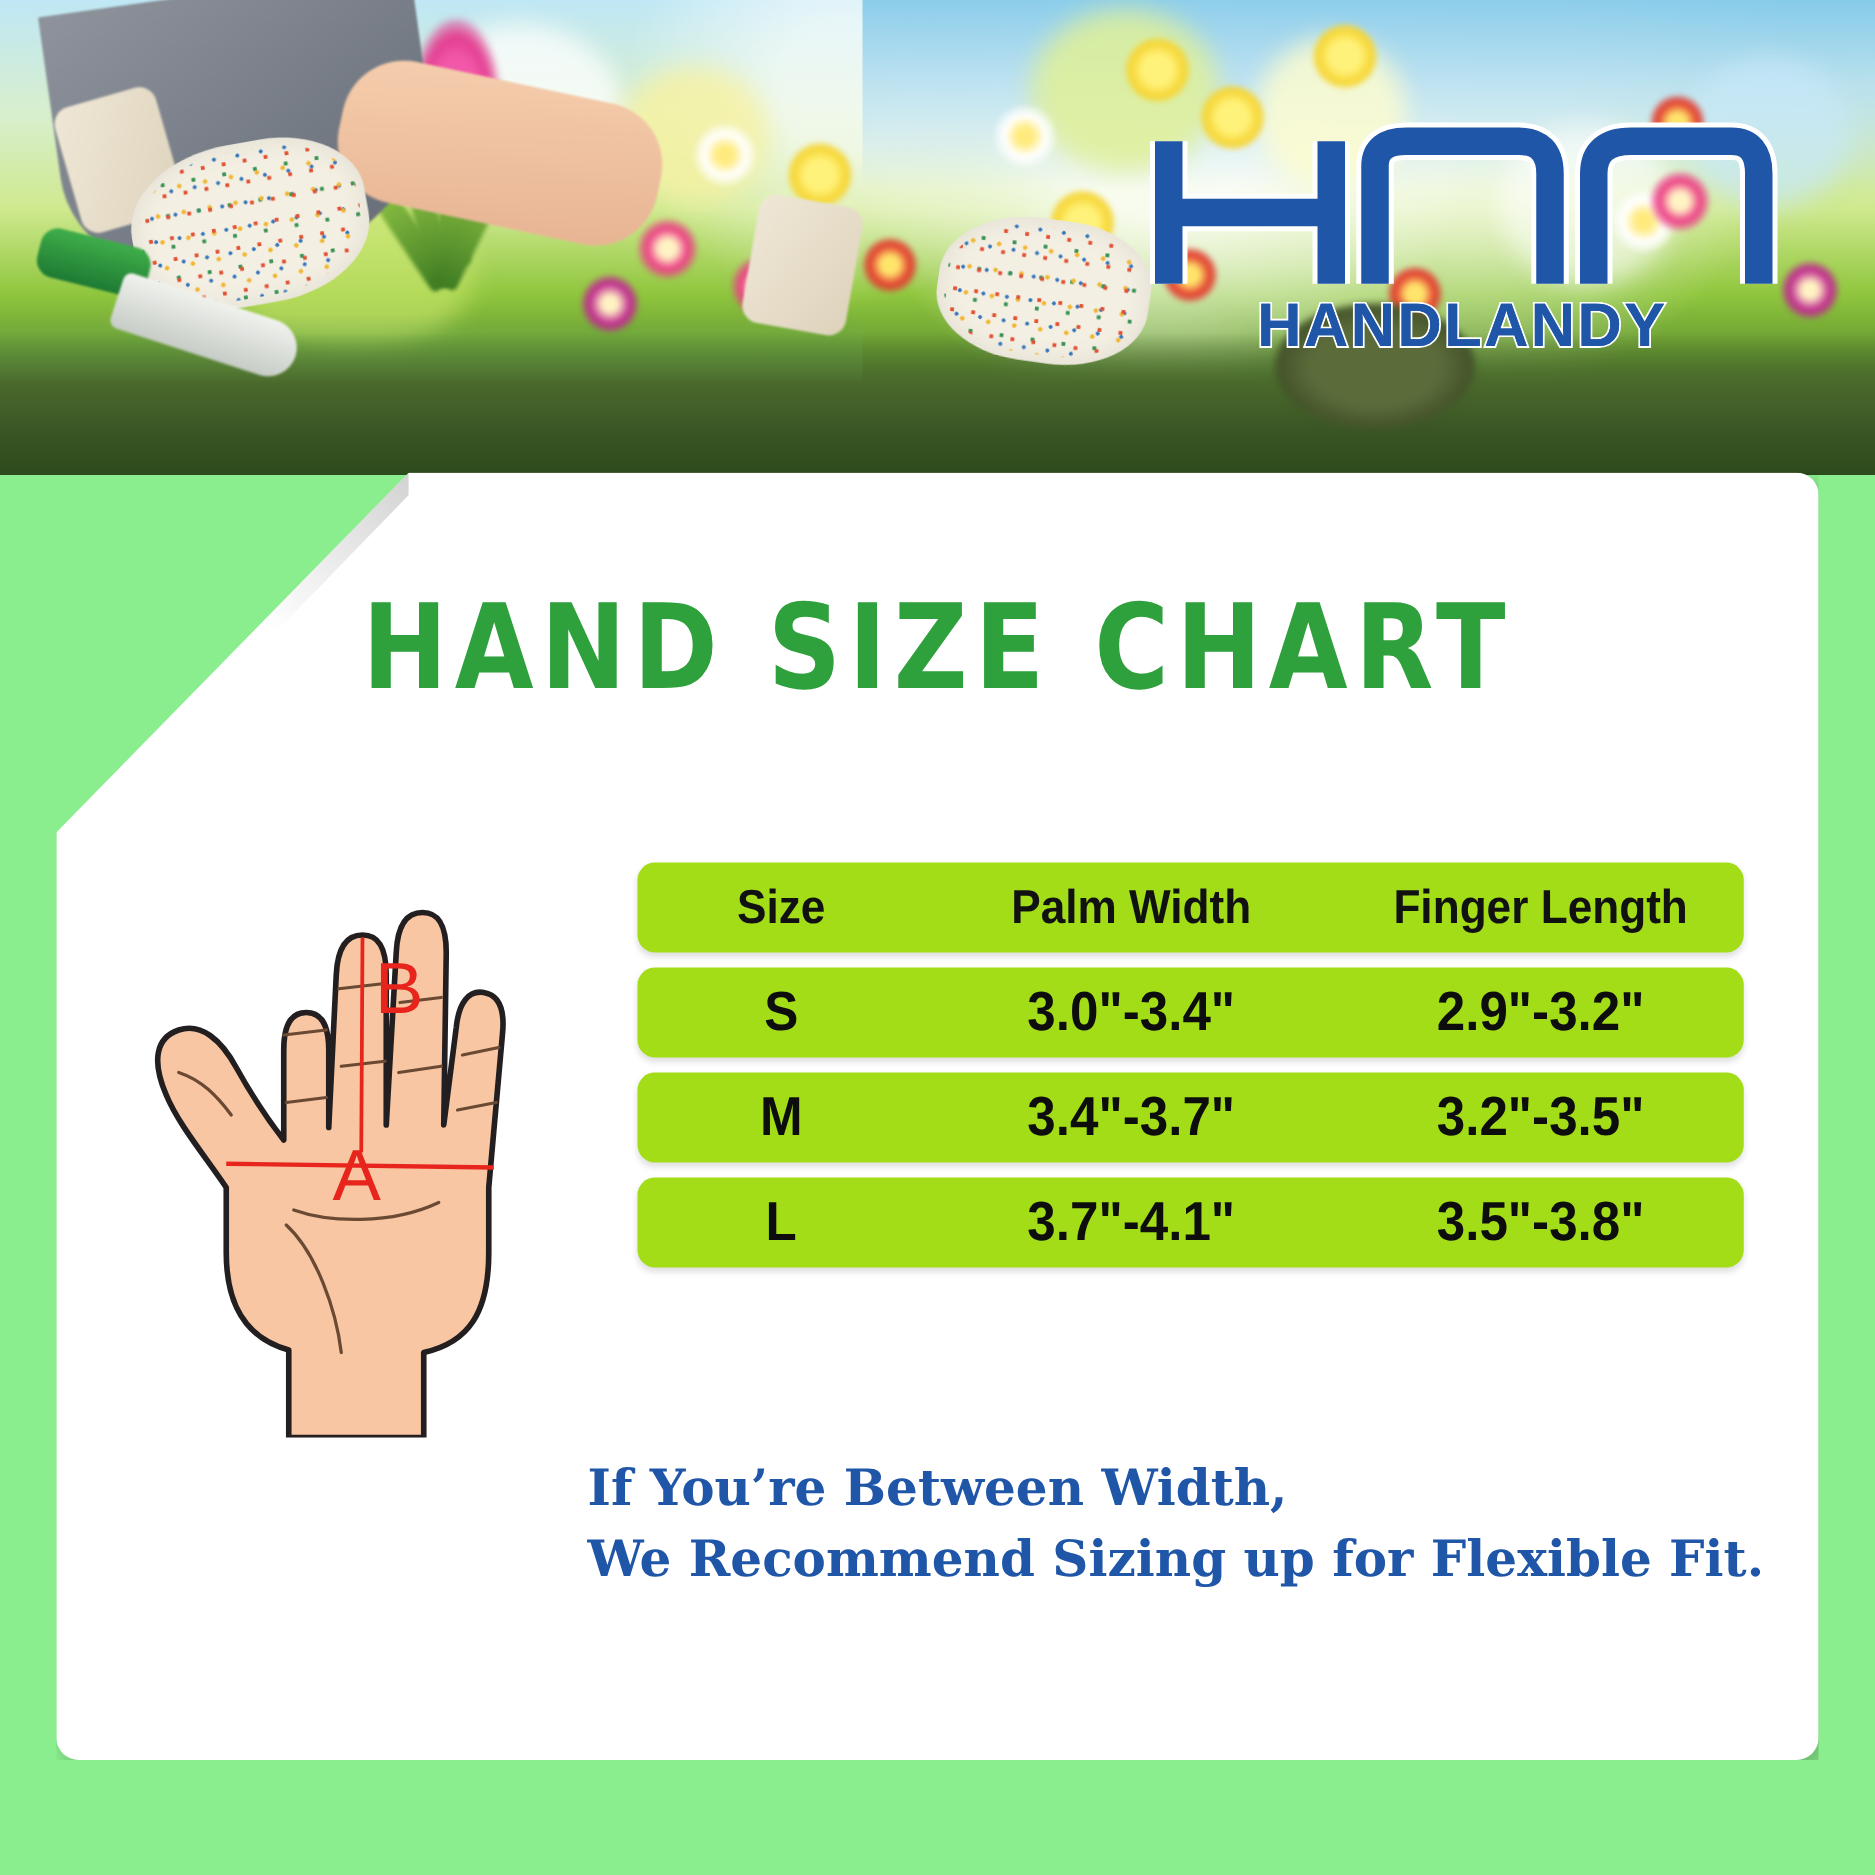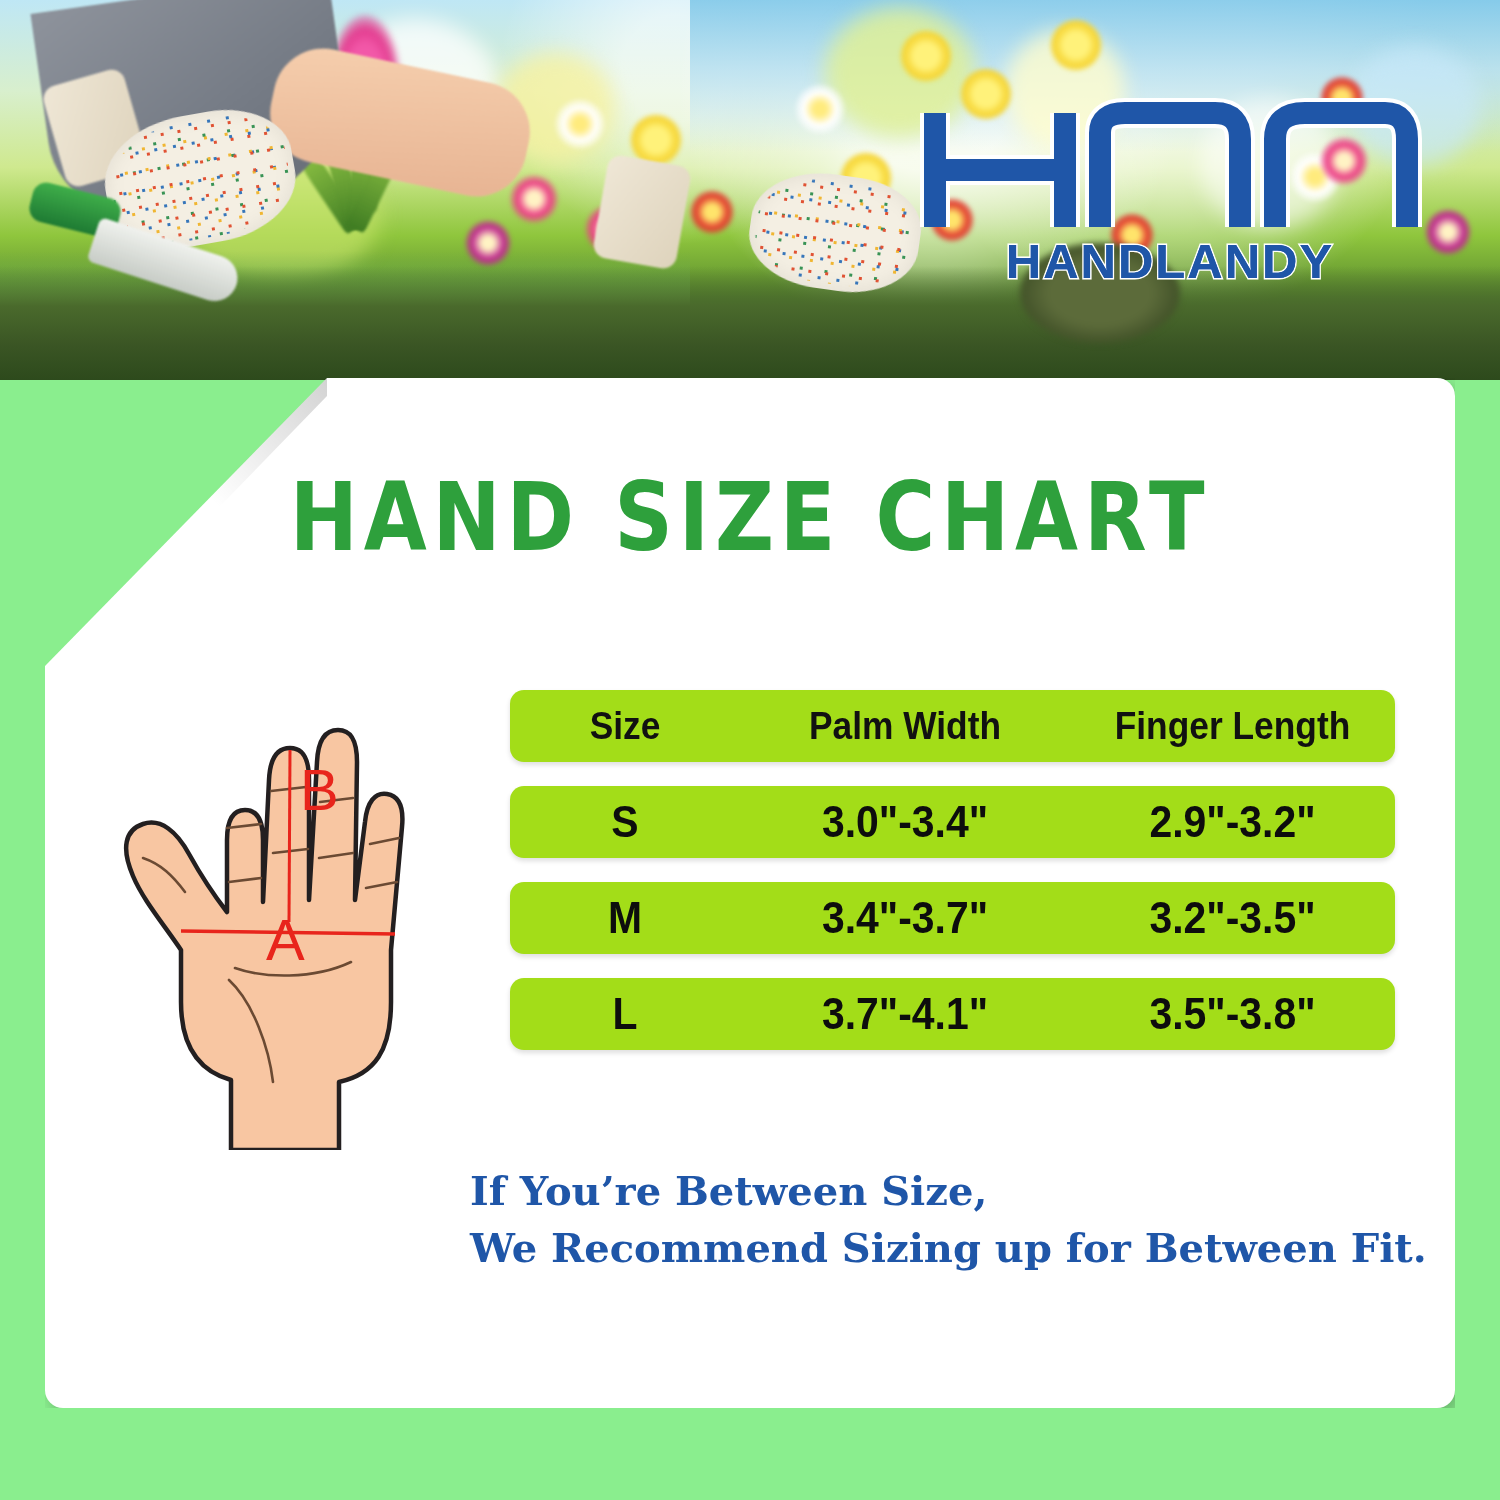--- a/index.html
+++ b/index.html
@@ -183,21 +183,21 @@
     transform:scaleY(1.12) scaleX(.97);
     transform-origin:center top;
   }
 
   
   .hand{position:absolute;left:58px;top:272px;width:420px;height:500px;}
 
   
   .sizetable{position:absolute;left:465px;top:312px;width:885px;}
   .row{
-    height:72px;margin-bottom:24px;border-radius:14px;
+    height:72px;margin-bottom:12px;border-radius:14px;
     background:#a3dd18;
     display:flex;align-items:center;
     box-shadow:0 3px 5px rgba(0,0,0,.13);
   }
   .row:last-child{margin-bottom:0;}
   .c0{width:230px;text-align:center;}
   .c1{width:330px;text-align:center;}
   .c2{width:325px;text-align:center;}
   .head-cell{
     font-family:"Liberation Sans", sans-serif;
@@ -380,18 +380,18 @@
 
     <div class="row">
       <div class="c0 body-cell">L</div>
       <div class="c1 body-cell">3.7"-4.1"</div>
       <div class="c2 body-cell">3.5"-3.8"</div>
     </div>
 
   </div>
 
   <div class="footer">
-    <div>If You’re Between Size,</div>
-    <div>We Recommend Sizing up for Between Fit.</div>
+    <div>If You’re Between Width,</div>
+    <div>We Recommend Sizing up for Flexible Fit.</div>
   </div>
 
 </div>
 <div class="card-fold"></div>
 
 </body></html>

